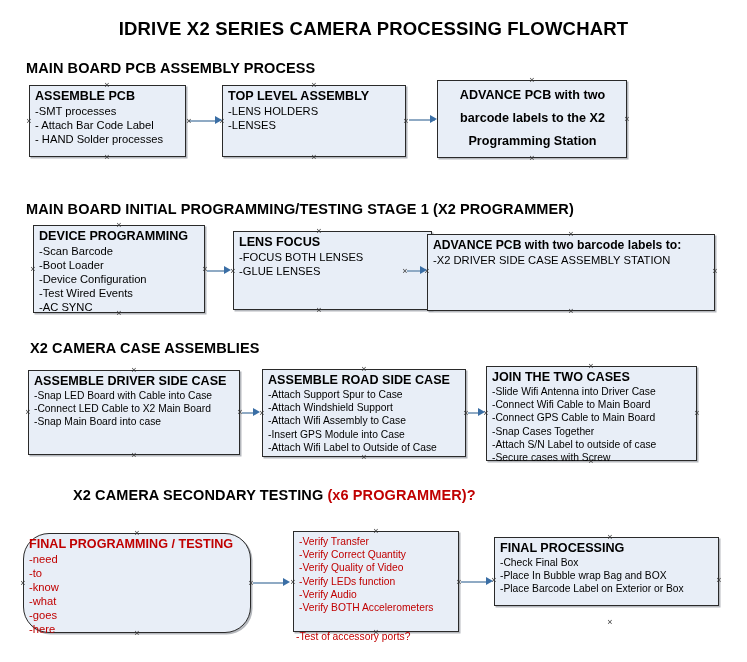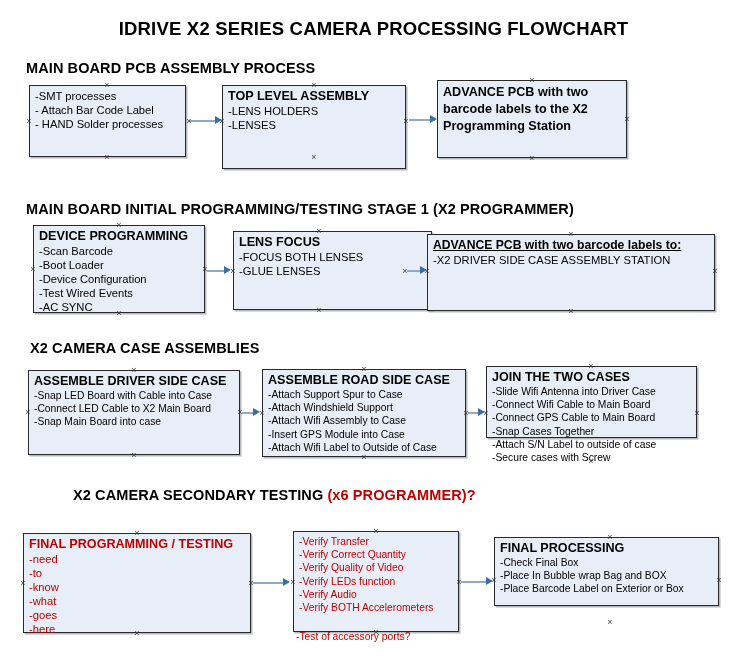--- a/index.html
+++ b/index.html
@@ -49,35 +49,35 @@
     overflow: visible;
   }
   .node .ttl {
     font-size: 12.6px;
     font-weight: bold;
     line-height: 15px;
     white-space: nowrap;
   }
   .node .ttl.small {
     font-size: 12.2px;
-    text-decoration: underline;
   }
   .node .li {
     font-size: 11.2px;
     line-height: 14px;
     white-space: nowrap;
   }
   .node .li.tiny {
     font-size: 10.3px;
     line-height: 13.2px;
   }
   .node.red .ttl, .node.red .li { color: #c00000; }
   .node.multiline .ttl {
     white-space: normal;
-    line-height: 17px;
+    line-height: 23px;
+    text-align: center;
   }
 
   
   .conn {
     position: absolute;
     height: 2px;
     background: #8faac4;
   }
   .arrow {
     position: absolute;
@@ -114,29 +114,30 @@
 
 <div id="canvas">
 
   <div class="doc-title">IDRIVE X2  SERIES CAMERA PROCESSING FLOWCHART</div>
 
   <div class="section-title" style="left:26px; top:60px;">
     <span>MAIN BOARD PCB ASSEMBLY PROCESS</span>
   </div>
 
   <div class="node" style="left:29px; top:85px; width:157px; height:72px;">
+    <div class="ttl">ASSEMBLE PCB</div>
     <div class="li">-SMT processes</div>
     <div class="li">- Attach Bar Code Label</div>
     <div class="li">- HAND Solder processes</div>
   </div>
   <div class="cp" style="left:107px; top:85px;"></div>
   <div class="cp" style="left:107px; top:157px;"></div>
   <div class="cp" style="left:29px; top:121px;"></div>
 
-  <div class="node" style="left:222px; top:85px; width:184px; height:84px;">
+  <div class="node" style="left:222px; top:85px; width:184px; height:72px;">
     <div class="ttl">TOP LEVEL ASSEMBLY</div>
     <div class="li">-LENS HOLDERS</div>
     <div class="li">-LENSES</div>
   </div>
   <div class="cp" style="left:314px; top:85px;"></div>
   <div class="cp" style="left:314px; top:157px;"></div>
   <div class="cp" style="left:222px; top:121px;"></div>
   <div class="cp" style="left:406px; top:121px;"></div>
 
   <div class="node multiline" style="left:437px; top:80px; width:190px; height:78px;">
@@ -216,21 +217,21 @@
     <div class="li tiny">-Attach Windshield Support</div>
     <div class="li tiny">-Attach Wifi Assembly to Case</div>
     <div class="li tiny">-Insert GPS Module into Case</div>
     <div class="li tiny">-Attach Wifi Label to Outside of Case</div>
   </div>
   <div class="cp" style="left:364px; top:369px;"></div>
   <div class="cp" style="left:364px; top:457px;"></div>
   <div class="cp" style="left:262px; top:413px;"></div>
   <div class="cp" style="left:466px; top:413px;"></div>
 
-  <div class="node" style="left:486px; top:366px; width:211px; height:72px;">
+  <div class="node" style="left:486px; top:366px; width:211px; height:95px;">
     <div class="ttl">JOIN THE TWO CASES</div>
     <div class="li tiny">-Slide Wifi Antenna into Driver Case</div>
     <div class="li tiny">-Connect Wifi Cable to Main Board</div>
     <div class="li tiny">-Connect GPS Cable to Main Board</div>
     <div class="li tiny">-Snap Cases Together</div>
     <div class="li tiny">-Attach S/N Label to outside of case</div>
     <div class="li tiny">-Secure cases with Screw</div>
   </div>
   <div class="cp" style="left:591px; top:366px;"></div>
   <div class="cp" style="left:591px; top:461px;"></div>
@@ -240,21 +241,21 @@
   <div class="conn" style="left:242px; top:412px; width:14px;"></div>
   <div class="arrow" style="left:253px; top:408px;"></div>
 
   <div class="conn" style="left:468px; top:412px; width:13px;"></div>
   <div class="arrow" style="left:478px; top:408px;"></div>
 
   <div class="section-title" style="left:33px; top:487px;margin-left:40px;">
     <span>X2 CAMERA SECONDARY TESTING </span><span class="red">(x6 PROGRAMMER)?</span>
   </div>
 
-  <div class="node red" style="left:23px; top:533px; width:228px; height:100px;">
+  <div class="node red" style="left:23px; top:533px; width:228px; height:100px;border-radius:26px;">
     <div class="ttl">FINAL PROGRAMMING / TESTING</div>
     <div class="li">-need</div>
     <div class="li">-to</div>
     <div class="li">-know</div>
     <div class="li">-what</div>
     <div class="li">-goes</div>
     <div class="li">-here</div>
   </div>
   <div class="cp" style="left:137px; top:533px;"></div>
   <div class="cp" style="left:137px; top:633px;"></div>

